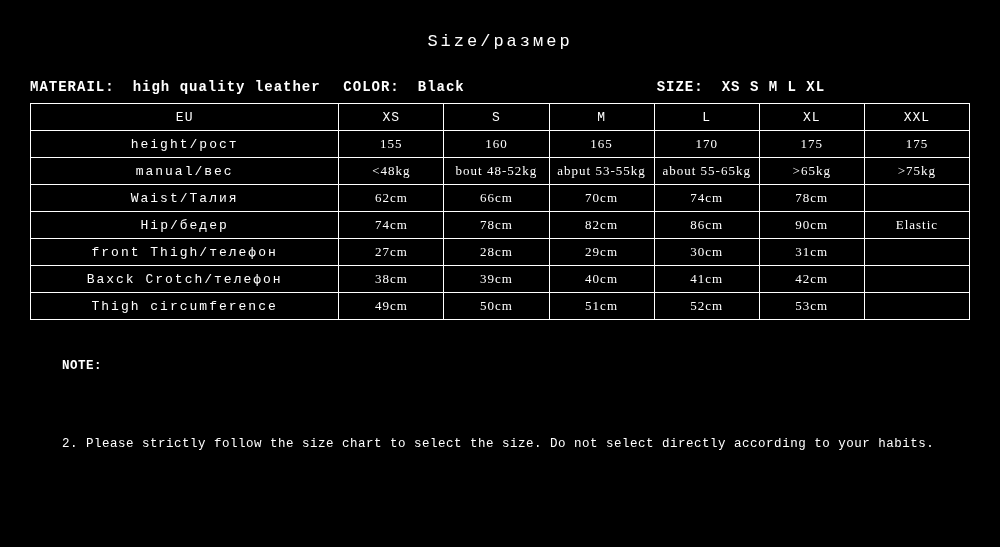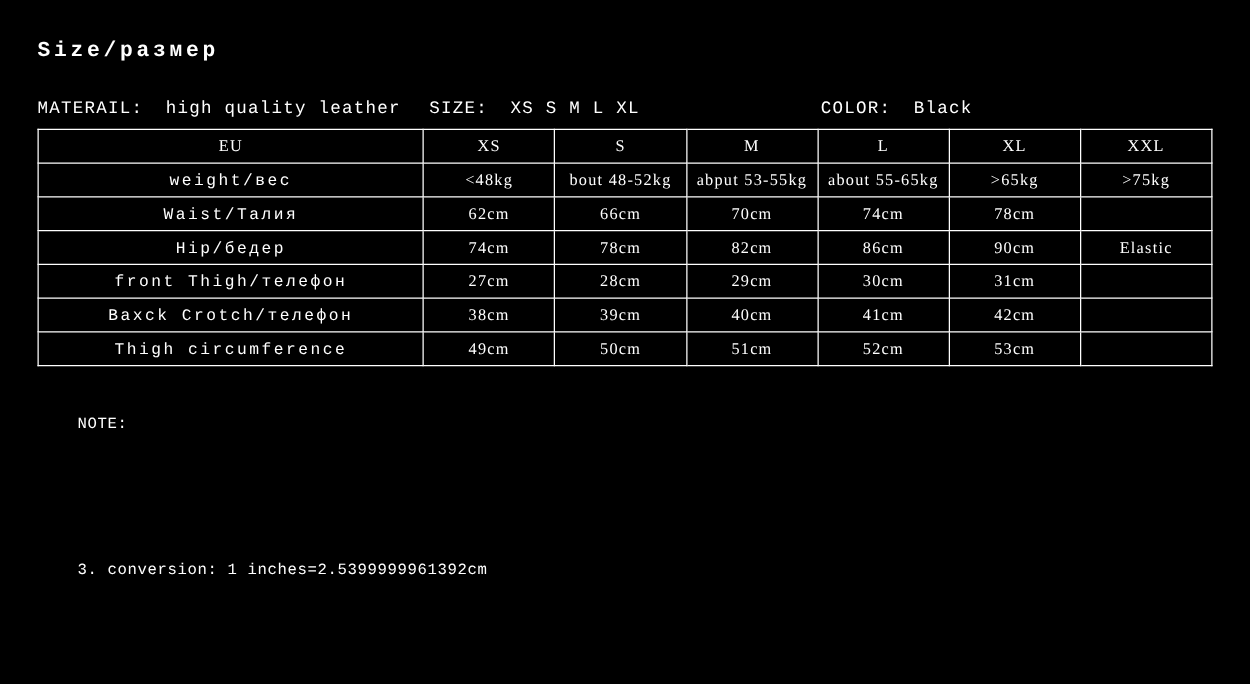--- a/index.html
+++ b/index.html
@@ -6,29 +6,30 @@
   body {
     background: #000;
     color: #fff;
     font-family: "Courier New", monospace;
     width: 1000px;
     height: 547px;
     overflow: hidden;
   }
   .wrap { padding: 10px 30px 0 30px; }
   .title {
+    text-align: center;
     font-size: 17px;
     letter-spacing: 3px;
-    font-weight: bold;
+    font-weight: normal;
     padding: 22px 0 24px 0;
   }
   .info-row {
     display: flex;
     font-size: 14px;
-    font-weight: normal;
+    font-weight: bold;
     letter-spacing: 1px;
     padding: 4px 0 8px 0;
     white-space: pre;
   }
   .info-row .pair { display: flex; gap: 18px; flex: 1; }
   table {
     width: 100%;
     border-collapse: collapse;
     table-layout: fixed;
     font-size: 13px;
@@ -39,50 +40,50 @@
     border: 1px solid #fff;
     text-align: center;
     height: 27px;
     padding: 2px 4px;
     overflow: hidden;
     white-space: nowrap;
     font-weight: normal;
   }
   .col-attr { width: 305px; font-family: "Courier New", monospace; letter-spacing: 2px; }
   .col-sz { width: 104px; }
-  thead td { font-family: Liberation Serif, serif; }
+  thead td { font-family: Liberation Mono, monospace; }
   .note {
     font-family: "Courier New", monospace;
     font-size: 12.5px;
     letter-spacing: 0.5px;
     padding-top: 18px;
     line-height: 1.55;
     white-space: pre-wrap;
   }
-  .note .hd { font-weight: normal; }
+  .note .hd { font-weight: bold; }
 </style>
 </head>
 <body>
 
 <div class="wrap">
 
   <div class="title">Size/размер</div>
 
   <div class="info-row">
     <div class="pair">
       <span>MATERAIL:</span>
       <span>high quality leather</span>
     </div>
     <div class="pair">
+      <span>COLOR:</span>
+      <span>Black</span>
+    </div>
+    <div class="pair">
       <span>SIZE:</span>
       <span>XS S M L XL</span>
-    </div>
-    <div class="pair">
-      <span>COLOR:</span>
-      <span>Black</span>
     </div>
   </div>
 
   <table>
     <colgroup>
       <col class="col-attr">
         <col class="col-sz">
         <col class="col-sz">
         <col class="col-sz">
       <col class="col-sz">
@@ -95,21 +96,30 @@
         <td>XS</td>
         <td>S</td>
         <td>M</td>
         <td>L</td>
         <td>XL</td>
         <td>XXL</td>
       </tr>
     </thead>
     <tbody id="size-body">
         <tr>
-          <td class="col-attr">weight/вес</td>
+          <td class="col-attr">height/рост</td>
+          <td>155</td>
+          <td>160</td>
+          <td>165</td>
+          <td>170</td>
+          <td>175</td>
+          <td>175</td>
+        </tr>
+        <tr>
+          <td class="col-attr">manual/вес</td>
           <td>&lt;48kg</td>
           <td>bout 48-52kg</td>
           <td>abput 53-55kg</td>
           <td>about 55-65kg</td>
           <td>&gt;65kg</td>
           <td>&gt;75kg</td>
         </tr>
         <tr>
           <td class="col-attr">Waist/Талия</td>
           <td>62cm</td>
@@ -154,18 +164,18 @@
           <td>52cm</td>
           <td>53cm</td>
           <td></td>
         </tr>
       </tbody>
   </table>
 
   <div class="note">
     <span class="hd">NOTE:</span><br>
     <br>
+    <span>2. Please strictly follow the size chart to select the size. Do not select directly according to your habits.</span><br>
     <br>
-    <span>3. conversion: 1 inches=2.5399999961392cm</span><br>
     
   </div>
 
 </div>
 
 </body></html>

